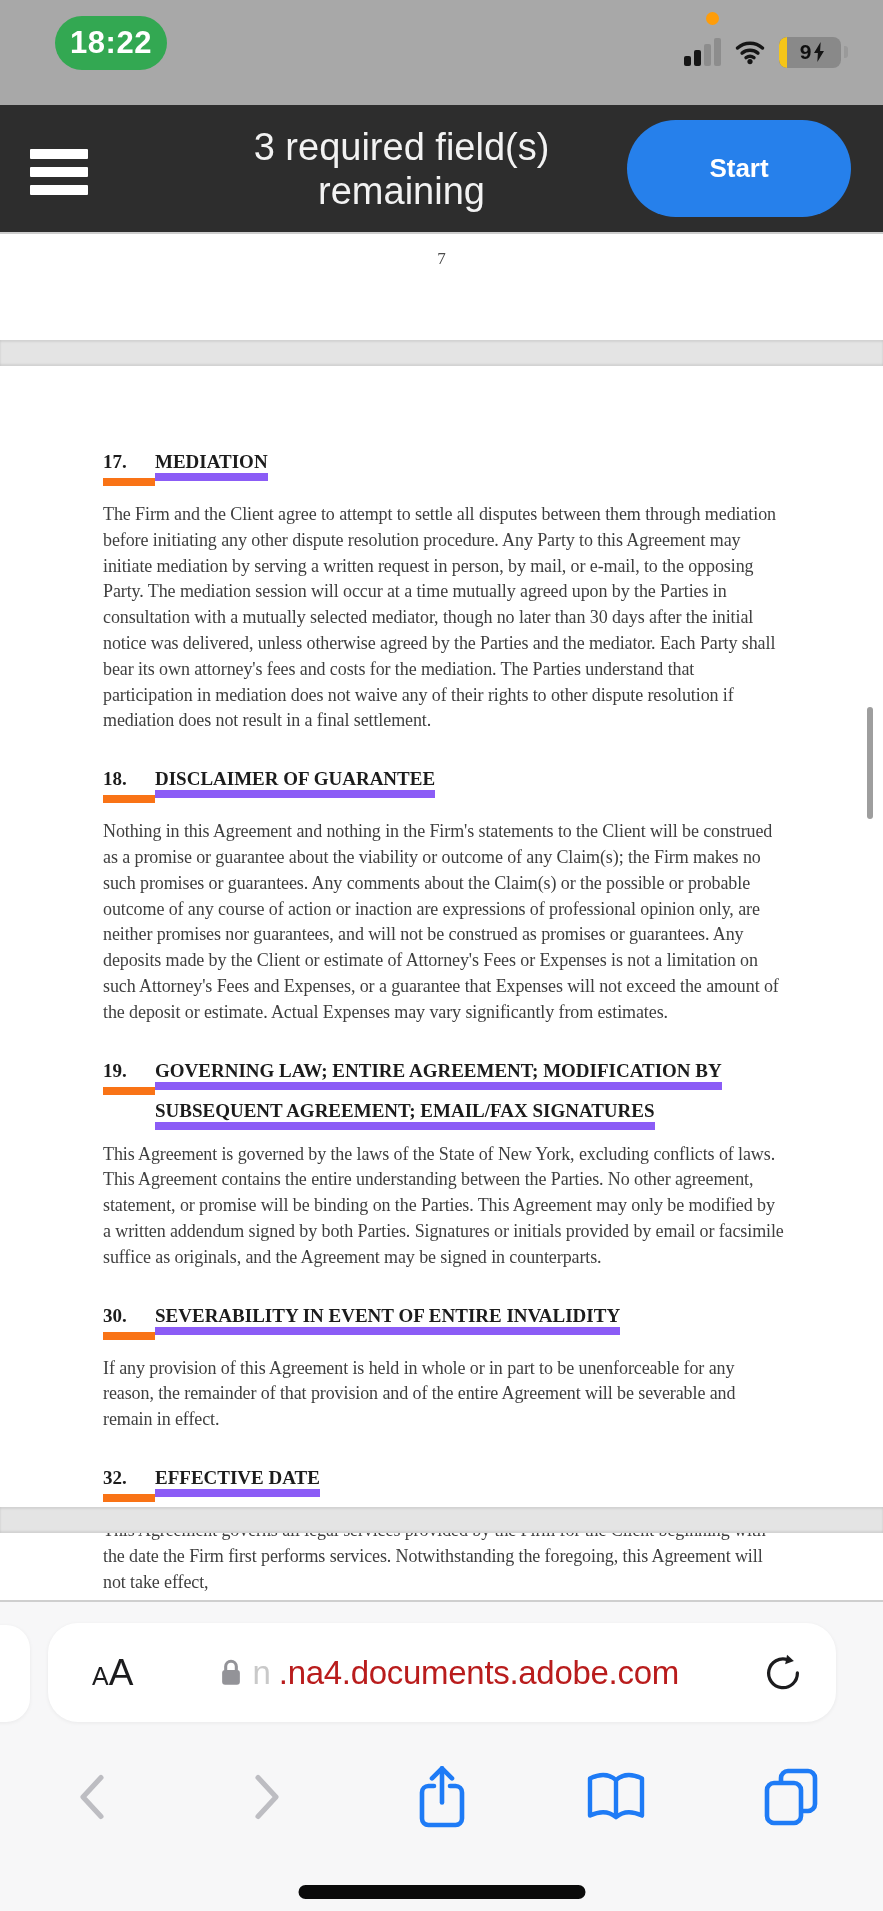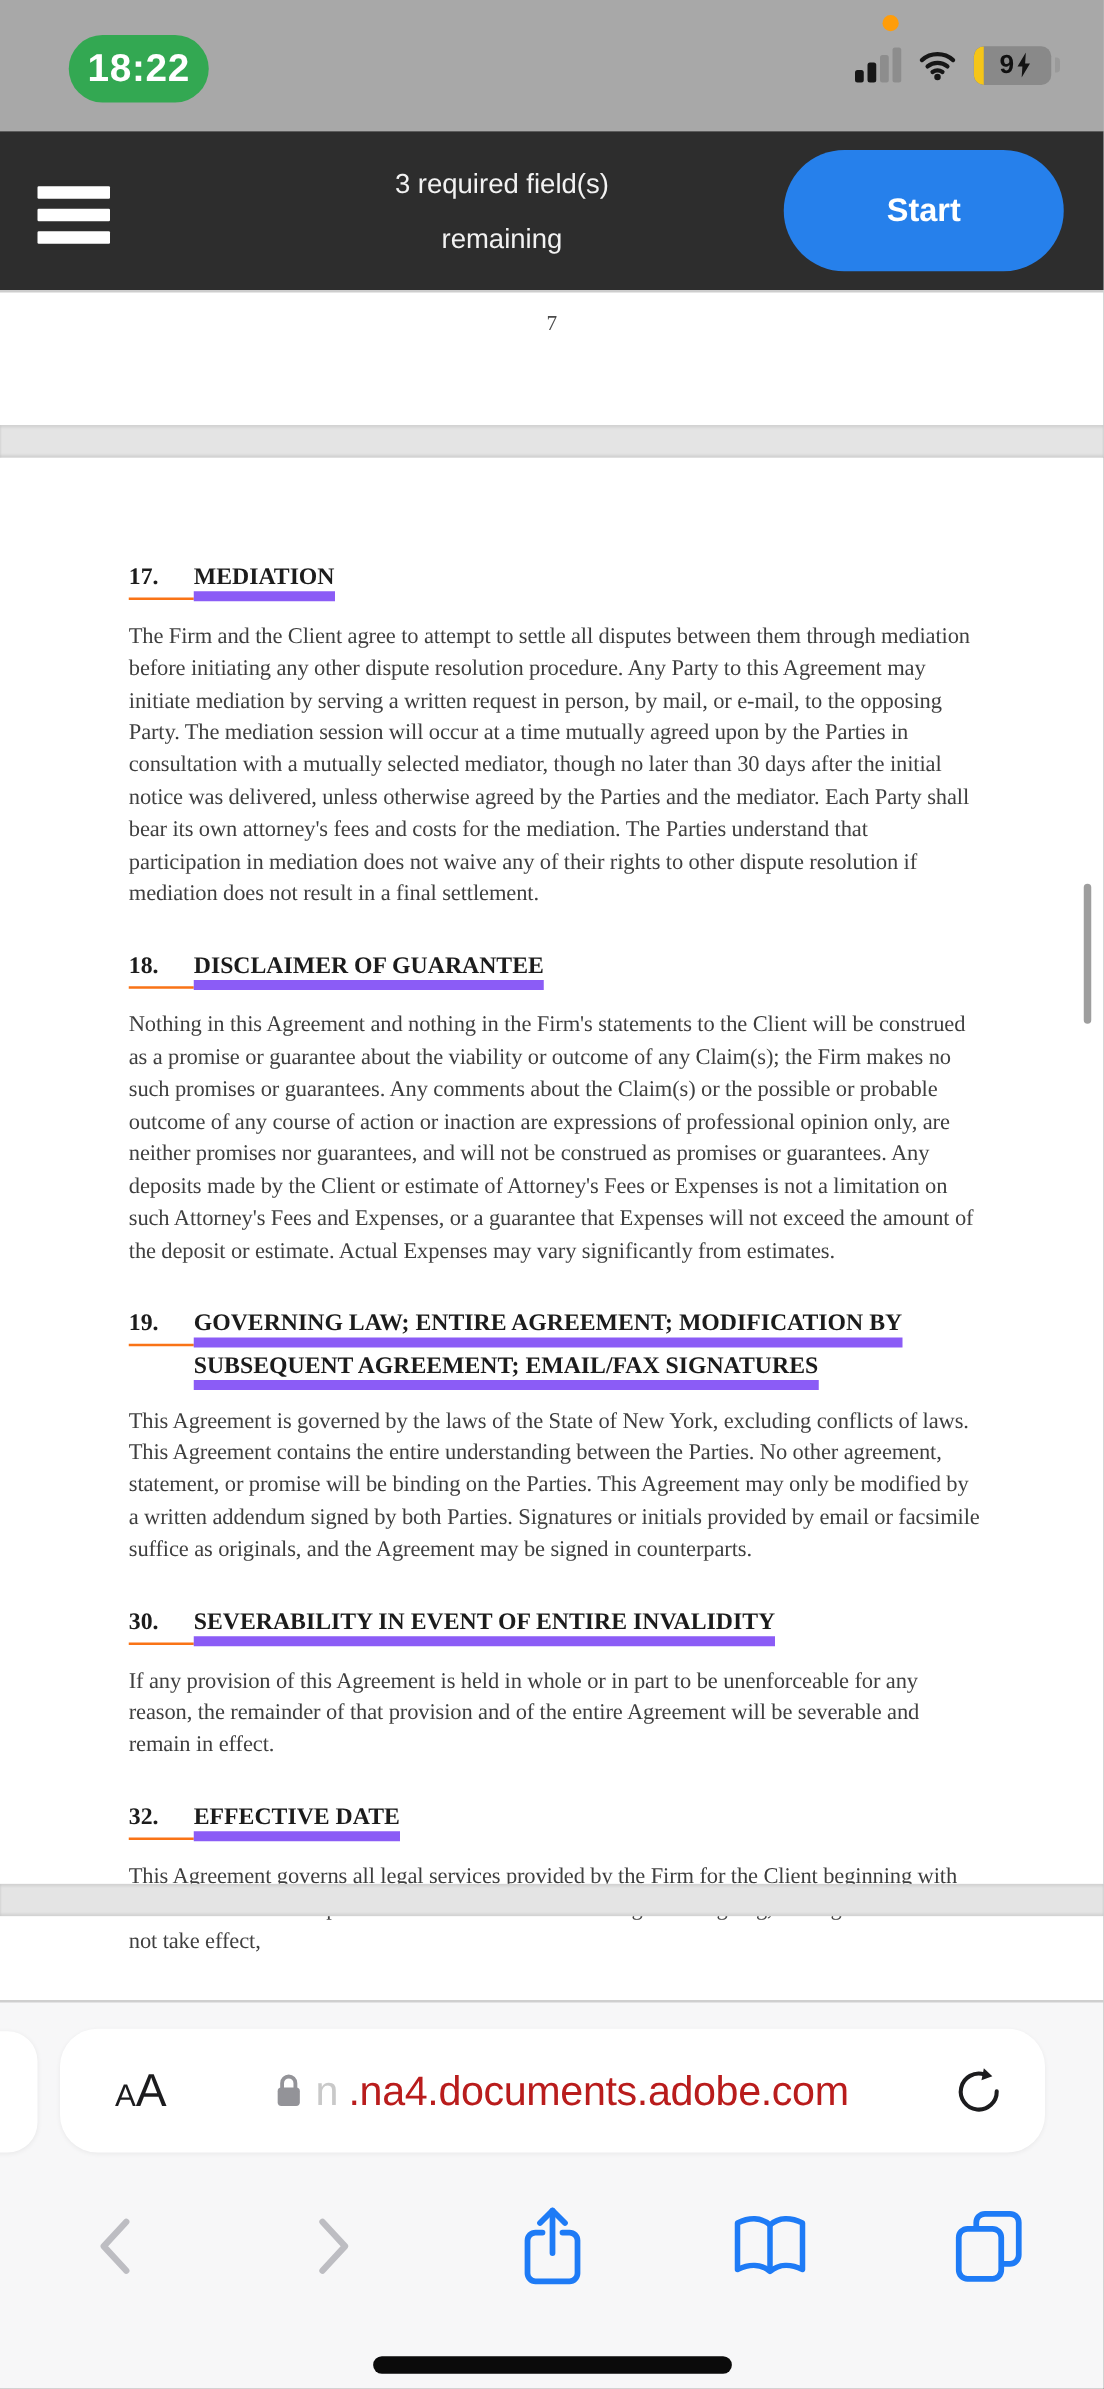--- a/index.html
+++ b/index.html
@@ -10,21 +10,21 @@
     font-family:"Liberation Sans", sans-serif;
   }
   
   .statusbar {
     position:absolute; top:0; left:0; width:100%; height:105px;
     background:#a8a8a8;
   }
   .time-pill {
     position:absolute; left:55px; top:16px; width:112px; height:54px;
     border-radius:27px; display:flex; align-items:center; justify-content:center;
-    color:#fff; font-size:31px; font-weight:700; letter-spacing:.5px;margin-top:12px;
+    color:#fff; font-size:31px; font-weight:700; letter-spacing:.5px;
   }
   .mic-dot { position:absolute; left:706px; top:12px; width:13px; height:13px; border-radius:50%; }
   .status-right { position:absolute; right:35px; top:30px; display:flex; align-items:center; gap:12px; height:44px; }
   .sig { display:flex; align-items:flex-end; gap:3px; height:28px; }
   .sig span { width:7px; border-radius:2px; }
   .sig .b1{height:10px;background:#161616;} .sig .b2{height:16px;background:#161616;}
   .sig .b3{height:22px;background:#8d8d8d;} .sig .b4{height:28px;background:#8d8d8d;}
   .battery { position:relative; width:62px; height:31px; background:#898989; border-radius:8px;
     display:flex; align-items:center; justify-content:center; overflow:hidden; }
   .battery .lvl { position:absolute; left:0; top:0; bottom:0; width:8px; border-radius:8px 0 0 8px; }
@@ -33,21 +33,21 @@
   
   .appheader {
     position:absolute; top:105px; left:0; width:100%; height:127px;
     background:#2d2d2d; display:flex; align-items:center;
   }
   .hamburger { position:absolute; left:30px; top:44px; width:58px; cursor:pointer; }
   .hamburger span { display:block; width:58px; height:10px; background:#fff; border-radius:1px; margin-bottom:8px; }
   .hamburger span:last-child { margin-bottom:0; }
   .header-status { position:absolute; left:200px; right:280px; top:0; height:100%;
     display:flex; flex-direction:column; align-items:center; justify-content:center;
-    color:#f2f2f2; font-size:22px; line-height:44px; text-align:center; }
+    color:#f2f2f2; font-size:38px; line-height:44px; text-align:center; }
   .start-btn {
     position:absolute; right:32px; top:15px; width:224px; height:97px; border:none;
     border-radius:49px; color:#fff; font-size:26px; font-weight:700;
     font-family:"Liberation Sans", sans-serif; cursor:pointer;
   }
   
   .docview {
     position:absolute; top:232px; left:0; width:100%; height:1368px;
     background:#fff; border-top:2px solid #cdcdcd;
   }
@@ -56,21 +56,21 @@
   .page-sep { position:absolute; left:0; width:100%; height:26px; background:#e4e4e4;
     box-shadow:inset 0 2px 2px rgba(0,0,0,.08), inset 0 -2px 2px rgba(0,0,0,.08); }
   .sep1 { top:106px; } .sep2 { top:1273px; }
   .doc-body {
     position:absolute; top:212px; left:103px; width:682px;
     font-family:"Liberation Serif", "DejaVu Serif", serif; color:#3f3f3f;
   }
   .sec { margin-bottom:29px; }
   .sec-h { font-size:19px; font-weight:700; color:#1c1c1c; padding-left:52px; text-indent:-52px;
     line-height:31px; margin-bottom:12px; }
-  .sec-num { display:inline-block; width:52px; text-indent:0; border-bottom:2px solid #f97316; padding-bottom:1px; }
+  .sec-num { display:inline-block; width:52px; text-indent:0; border-bottom:8px solid #f97316; padding-bottom:1px; }
   .sec-title { border-bottom:8px solid #8b5cf6; padding-bottom:1px; }
   .sec-body { font-size:18px; line-height:25.8px; letter-spacing:-.1px;margin-top:16px; }
   .p8num { margin-top:36px; }
   .scroll-thumb { position:absolute; right:10px; top:473px; width:6px; height:112px;
     background:#9e9e9e; border-radius:3px; }
   
   .bottombar {
     position:absolute; top:1600px; left:0; width:100%; height:311px;
     background:#f7f7f8; border-top:2px solid #cfcfcf;
   }

